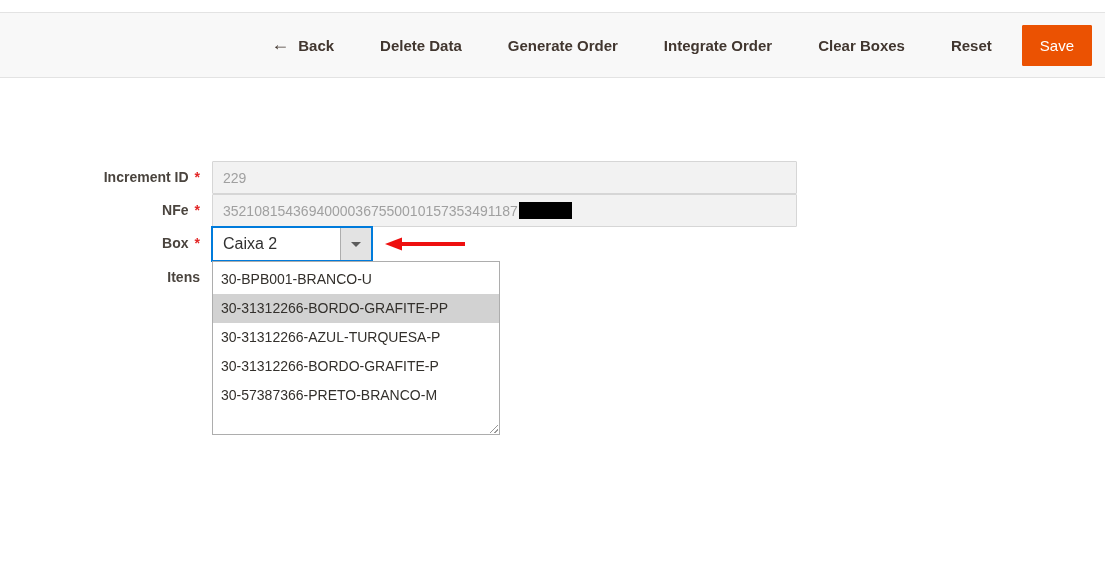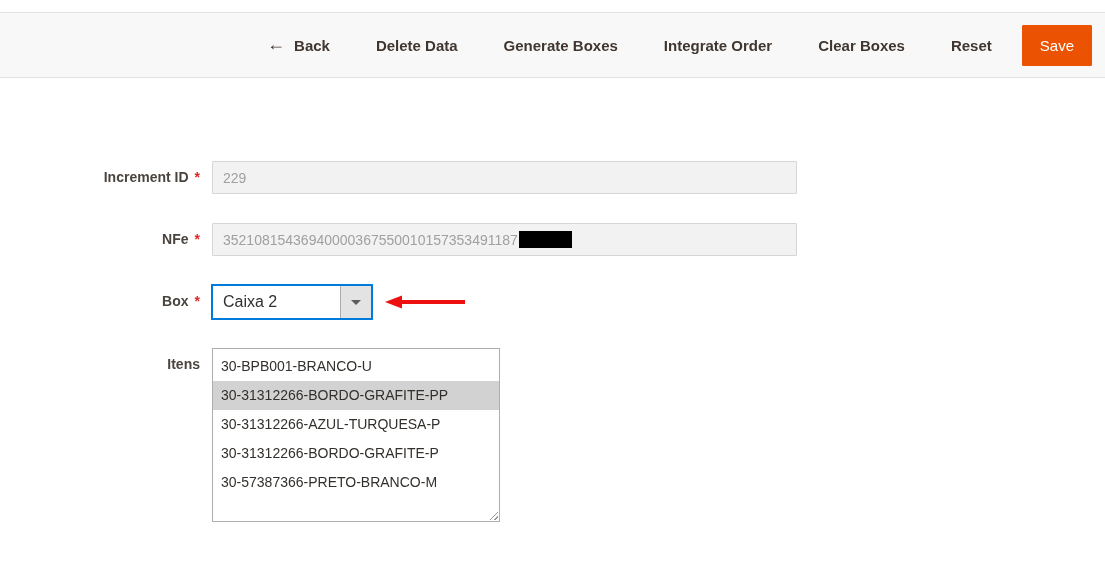--- a/index.html
+++ b/index.html
@@ -30,21 +30,21 @@
   .back-arrow { font-size: 18px; font-weight: 400; line-height: 1; position: relative; top: -1px; }
   .save-btn {
     background: #eb5202; border: 1px solid #eb5202; color: #ffffff;
     font-family: "Liberation Sans", "DejaVu Sans", sans-serif;
     font-size: 15px; font-weight: 400;
     padding: 11px 17px; margin-left: -16px; border-radius: 1px; cursor: pointer;
   }
 
   
   .content { padding-top: 83px; }
-  .form-row { display: flex; align-items: flex-start; margin-bottom: 29px; }
+  .form-row { display: flex; align-items: flex-start; }
   .label-cell {
     width: 200px; text-align: right; padding-top: 8px;
     font-size: 14px; font-weight: 600; color: #4a443e;
   }
   .req { color: #e22626; margin-left: 6px; }
   .control { margin-left: 12px; position: relative; display: flex; align-items: center; border-radius: 16px; }
 
   .text-input {
     width: 585px; height: 33px;
     background: #f2f2f2; border: 1px solid #d6d6d6; border-radius: 1px;
@@ -98,21 +98,21 @@
 
 <div class="page">
 
   <div class="toolbar-wrap">
     <header class="toolbar">
       <button class="tb-btn">
         <span class="back-arrow">←</span>
         <span>Back</span>
       </button>
       <button class="tb-btn">Delete Data</button>
-      <button class="tb-btn">Generate Boxes</button>
+      <button class="tb-btn">Generate Order</button>
       <button class="tb-btn">Integrate Order</button>
       <button class="tb-btn">Clear Boxes</button>
       <button class="tb-btn">Reset</button>
       <button class="save-btn" style="background: rgb(235, 82, 2); border-color: rgb(235, 82, 2);">Save</button>
     </header>
   </div>
 
   <main class="content">
 
     <div class="form-row">

